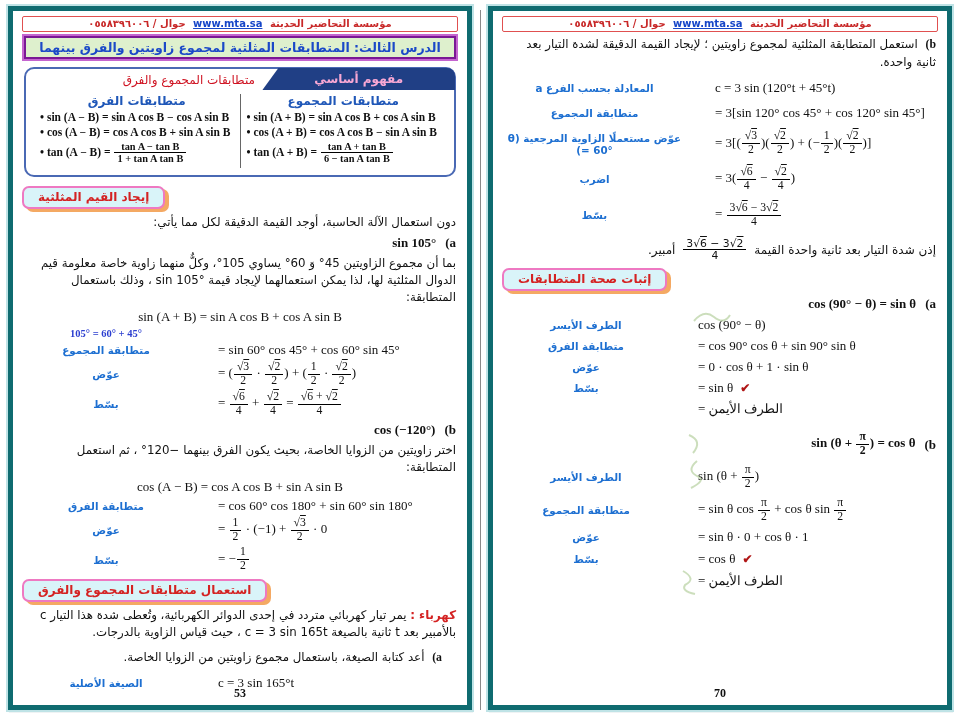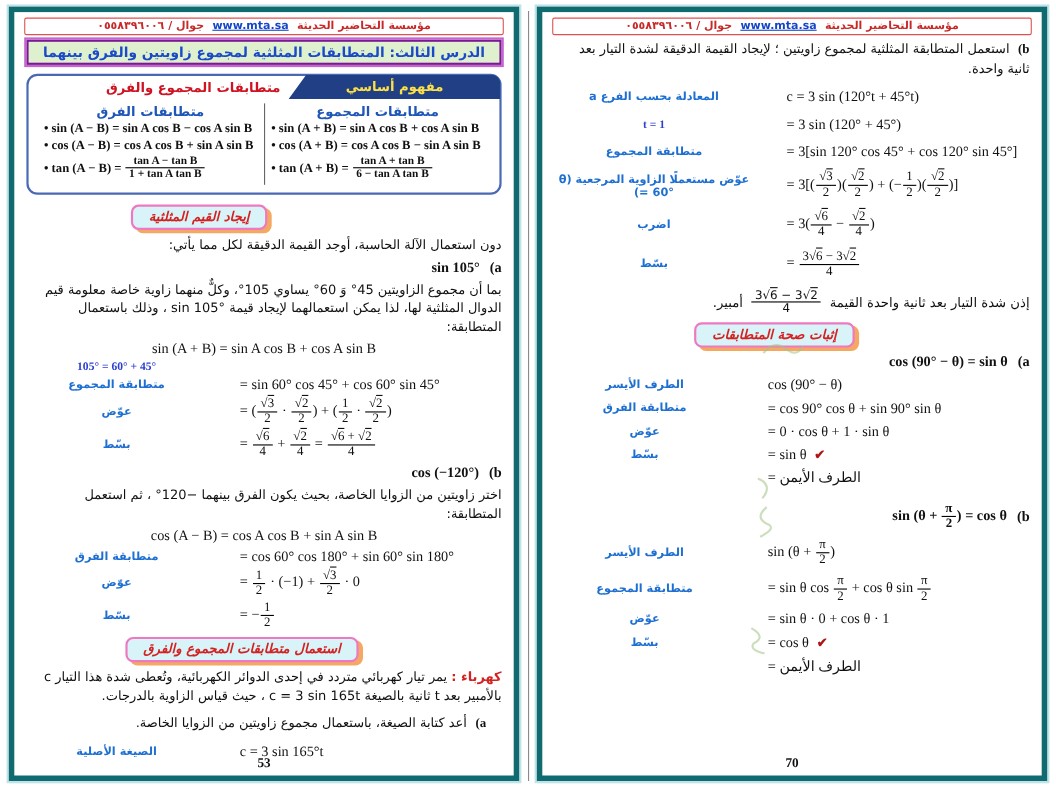--- a/index.html
+++ b/index.html
@@ -50,38 +50,38 @@
   .concept {
     position:relative;
     border:2px solid #4a69b4; border-radius:10px;
     margin:0 2px 9px; padding:25px 8px 7px;
     direction:rtl;
   }
   .c-band {
     position:absolute; top:-1px; right:-1px; width:45%; height:22px;
     background:#203f85; border-radius:0 8px 0 0;
     clip-path:polygon(16px 0, 100% 0, 100% 100%, 0 100%);
-    color:#fde047; font-size:12px; font-weight:bold;
+    color:#f9a8d4; font-size:12px; font-weight:bold;
     display:flex; align-items:center; justify-content:center;
   }
-  .c-title { position:absolute; top:4px; right:46.5%; color:#cf1322; font-weight:bold; font-size:12px; }
+  .c-title { position:absolute; top:4px; right:46.5%; color:#cf1322; font-weight:normal; font-size:12px; }
   .c-cols { display:flex; direction:rtl; }
   .c-col { flex:1; padding:0 6px; }
   .c-col.sum { border-left:1px solid #666; }
   .c-colhead { color:#1f57b8; font-weight:bold; font-size:12px; text-align:center; margin-bottom:3px; }
   .ident-list { list-style:none; margin:0; padding:0; direction:ltr; }
   .ident-list li {
     direction:ltr; text-align:left;
     font-family:Liberation Serif, serif; font-size:11.5px; font-weight:bold;
     margin:3px 0; white-space:nowrap;
   }
   .ident-list li::before { content:"• "; }
 
   
-  .sec-row { direction:rtl; text-align:center; margin:6px 0 5px;font-style:italic; }
+  .sec-row { direction:rtl; text-align:left; margin:6px 0 5px; }
   .sec-h {
     display:inline-block;
     background:#d9f4f9;
     border:2px solid #ee79c2; border-radius:7px;
     color:#d42222; font-weight:bold; font-size:12px;
     padding:2px 14px 3px;
     box-shadow:4px 3px 0 #f4a963;
   }
 
   .para { direction:rtl; text-align:right; font-size:11.8px; line-height:1.45; margin:2px 2px; }
@@ -307,24 +307,20 @@
       <span>استعمل المتطابقة المثلثية لمجموع زاويتين ؛ لإيجاد القيمة الدقيقة لشدة التيار بعد ثانية واحدة.</span>
     </div>
 
     <div class="steps wide">
 
         <div class="step">
           <span class="steplabel">المعادلة بحسب الفرع a</span>
           <span class="stepmath"><span>c = 3 sin (120°t + 45°t)</span><span class="check"></span></span>
         </div>
 
-        <div class="step">
-          <span class="steplabel ltr-label">t = 1</span>
-          <span class="stepmath"><span>= 3 sin (120° + 45°)</span><span class="check"></span></span>
-        </div>
 
         <div class="step">
           <span class="steplabel">متطابقة المجموع</span>
           <span class="stepmath"><span>= 3[sin 120° cos 45° + cos 120° sin 45°]</span><span class="check"></span></span>
         </div>
 
         <div class="step">
           <span class="steplabel">عوّض مستعملًا الزاوية المرجعية (θ = 60°)</span>
           <span class="stepmath"><span>= 3[(<span class="frac">
                 <span class="num"><span class="sqrt">√<span class="rad">3</span></span></span>

